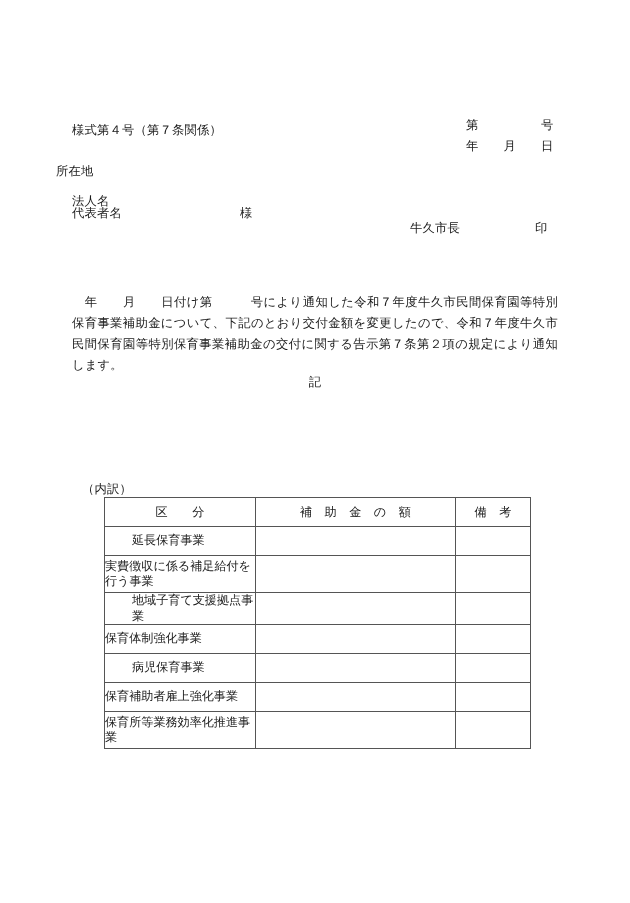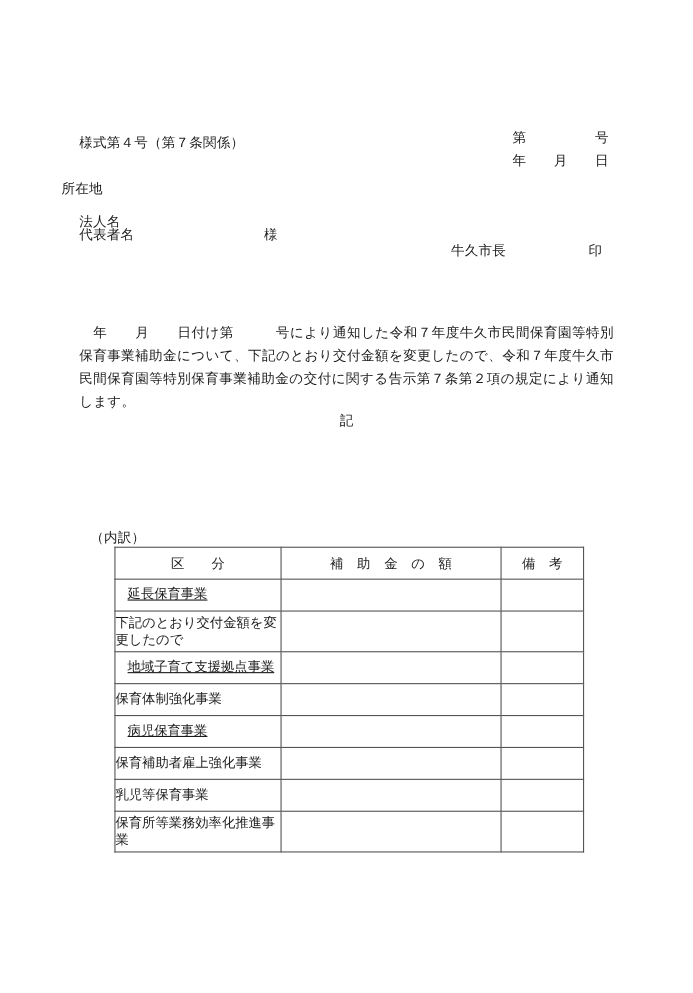--- a/index.html
+++ b/index.html
@@ -140,22 +140,21 @@
     text-align: center;
     letter-spacing: 0.2px;
   }
   td.name-cell {
     height: 28px;
     padding: 3px 4px 3px 6px;
     line-height: 15.5px;
     text-align: left;
   }
   td.name-cell.indent {
-    padding-left: 11px;
-    text-decoration: underline;
+    padding-left: 27px;
   }
   td.name-cell.two-line {
     height: 36px;
   }
   td.blank-cell {
     height: 28px;
   }
   td.blank-cell.two-line {
     height: 36px;
   }
@@ -200,46 +199,41 @@
           <th class="hdr">備　考</th>
         </tr>
       </thead>
       <tbody id="breakdown-body">
           <tr>
             <td class="name-cell indent">延長保育事業</td>
             <td class="blank-cell"></td>
             <td class="blank-cell"></td>
           </tr>
           <tr>
-            <td class="name-cell two-line">下記のとおり交付金額を変更したので</td>
+            <td class="name-cell two-line">実費徴収に係る補足給付を行う事業</td>
             <td class="blank-cell two-line"></td>
             <td class="blank-cell two-line"></td>
           </tr>
           <tr>
             <td class="name-cell indent">地域子育て支援拠点事業</td>
             <td class="blank-cell"></td>
             <td class="blank-cell"></td>
           </tr>
           <tr>
             <td class="name-cell">保育体制強化事業</td>
             <td class="blank-cell"></td>
             <td class="blank-cell"></td>
           </tr>
           <tr>
             <td class="name-cell indent">病児保育事業</td>
             <td class="blank-cell"></td>
             <td class="blank-cell"></td>
           </tr>
           <tr>
             <td class="name-cell">保育補助者雇上強化事業</td>
-            <td class="blank-cell"></td>
-            <td class="blank-cell"></td>
-          </tr>
-          <tr>
-            <td class="name-cell">乳児等保育事業</td>
             <td class="blank-cell"></td>
             <td class="blank-cell"></td>
           </tr>
           <tr>
             <td class="name-cell two-line">保育所等業務効率化推進事業</td>
             <td class="blank-cell two-line"></td>
             <td class="blank-cell two-line"></td>
           </tr>
         </tbody>
     </table>

